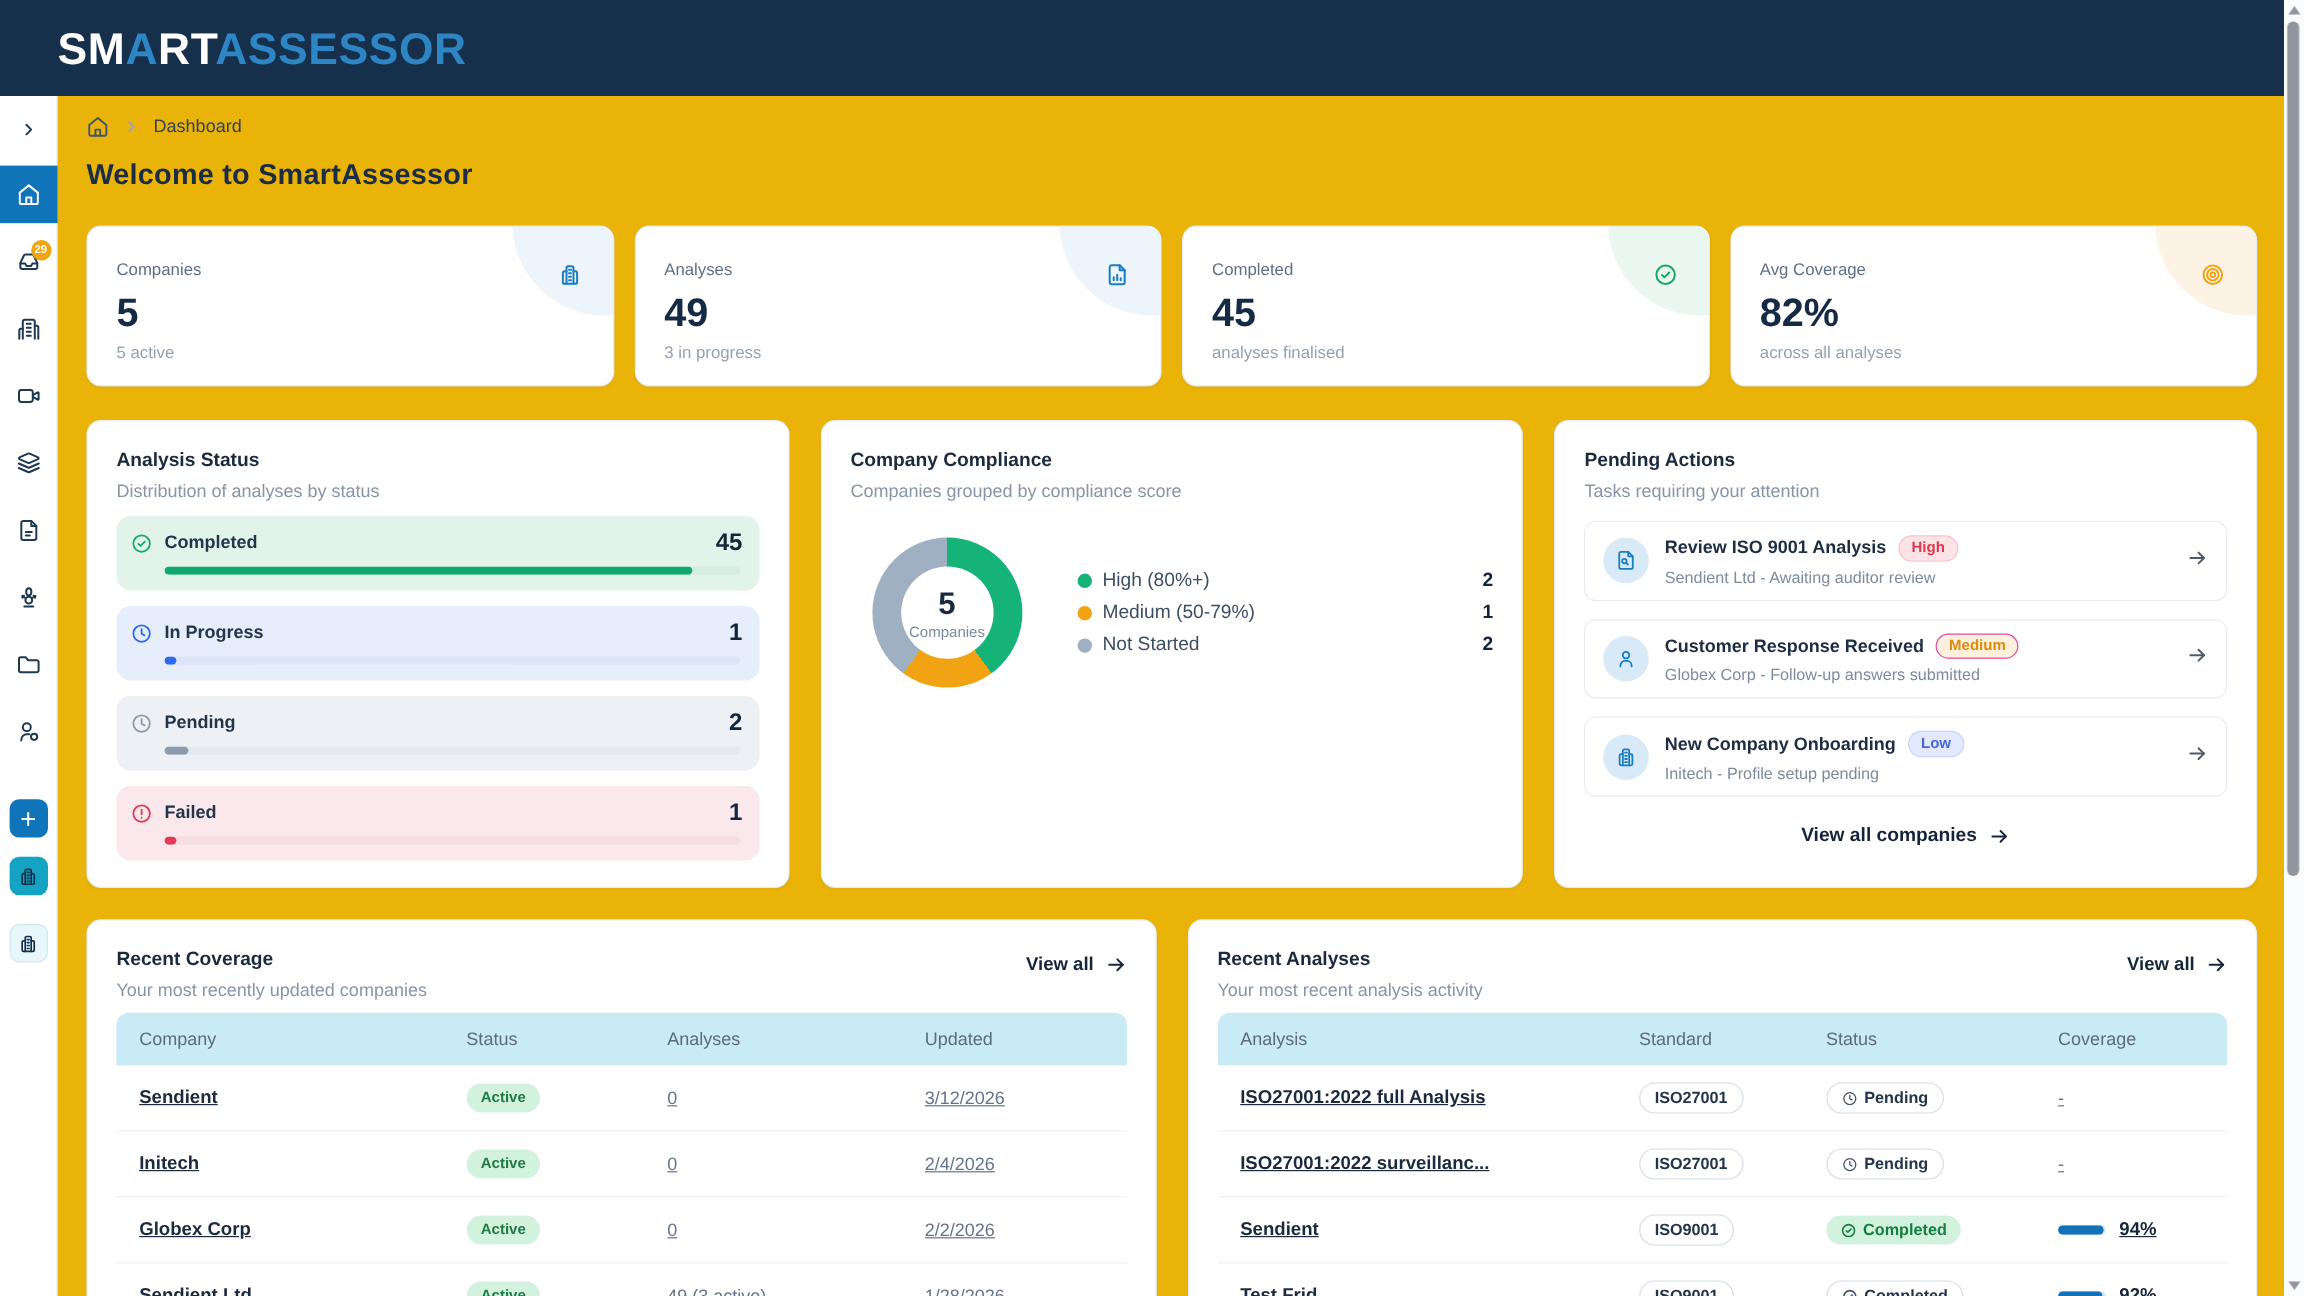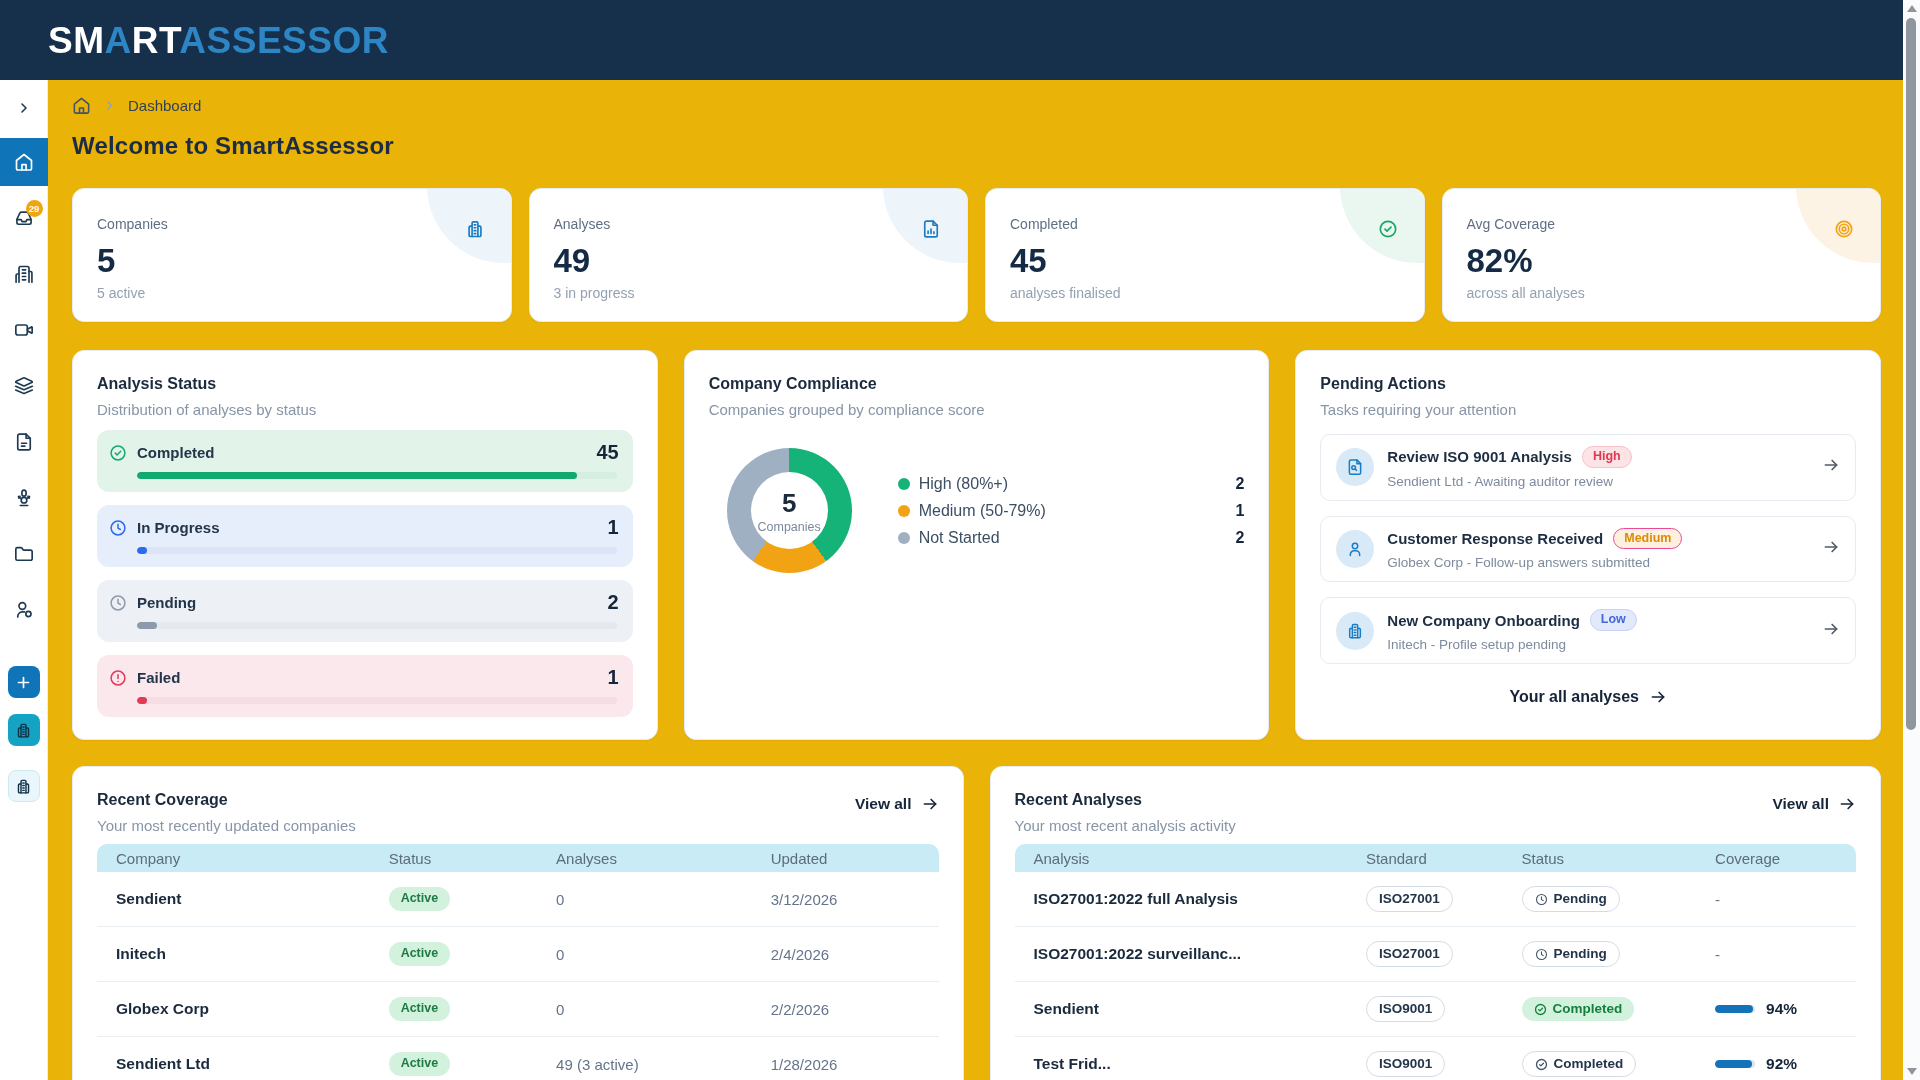--- a/index.html
+++ b/index.html
@@ -112,24 +112,24 @@
   .view-all-center { margin-top:24px; display:flex; align-items:center; justify-content:center; gap:10px; font-size:16px; font-weight:700; color:#15243a; cursor:pointer; }
   .view-all-center svg { width:18px; height:18px; }
 
   
   .botrow { display:grid; grid-template-columns:repeat(2,1fr); gap:26px; margin-top:26px; }
   .botrow .panel { height:430px; }
   .table-head-row { display:flex; align-items:flex-start; justify-content:space-between; }
   .view-all { display:flex; align-items:center; gap:9px; font-size:15.5px; font-weight:700; color:#16263a; cursor:pointer; margin-top:4px; }
   .view-all svg { width:18px; height:18px; }
   .tbl { margin-top:10px; }
-  .tbl-header { display:grid; background:#c9ebf5; border-radius:10px 10px 0 0; height:28px; align-items:center; }
+  .tbl-header { display:grid; background:#c9ebf5; border-radius:10px 10px 0 0; height:44px; align-items:center; }
   .tbl-header > div { font-size:15px; color:#5c6c7e; padding-left:19px; }
   .tbl-row { display:grid; height:55px; align-items:center; border-bottom:1px solid #e9eef3; background:#ffffff; }
-  .tbl-row > div { padding-left:19px; }
+  .tbl-row > div { padding-left:19px;text-decoration:underline; }
   .cols-companies { grid-template-columns:32.4% 19.9% 25.5% 22.2%; }
   .cols-analyses { grid-template-columns:39.5% 18.5% 23% 19%; }
   .cell-name { font-size:15.5px; font-weight:600; color:#1b2a3c; white-space:nowrap; overflow:hidden; }
   .cell-dim { font-size:15px; color:#64748b; }
   .pill-active { background:#d2f2de; color:#1f7a43; border:none; padding:4px 12px; }
   .pill-outline { background:#ffffff; color:#22354a; border:1px solid #d4dde5; padding:3.5px 12px; font-weight:700; font-size:13.5px; display:inline-flex; align-items:center; gap:6px; }
   .pill-outline svg { width:13px; height:13px; color:#42546b; }
   .pill-done { background:#d2f2de; color:#15803d; border:none; padding:3.5px 12px; font-weight:700; font-size:13.5px; display:inline-flex; align-items:center; gap:6px; }
   .pill-done svg { width:13px; height:13px; }
   .coverage-cell { display:flex; align-items:center; gap:11px; }
@@ -555,21 +555,21 @@
                 <span class="pill pill-low">Low</span>
               </div>
               <div class="action-sub">Initech - Profile setup pending</div>
             </div>
             <span class="action-arrow"><svg>
                   <use href="#i-arrow-right"></use>
                 </svg></span>
           </div>
         </div>
         <div class="view-all-center">
-          <span>Your all analyses</span>
+          <span>View all companies</span>
           <svg>
               <use href="#i-arrow-right"></use>
             </svg>
         </div>
       </div>
     </section>
 
     <section class="botrow">
 
       <div class="panel">

